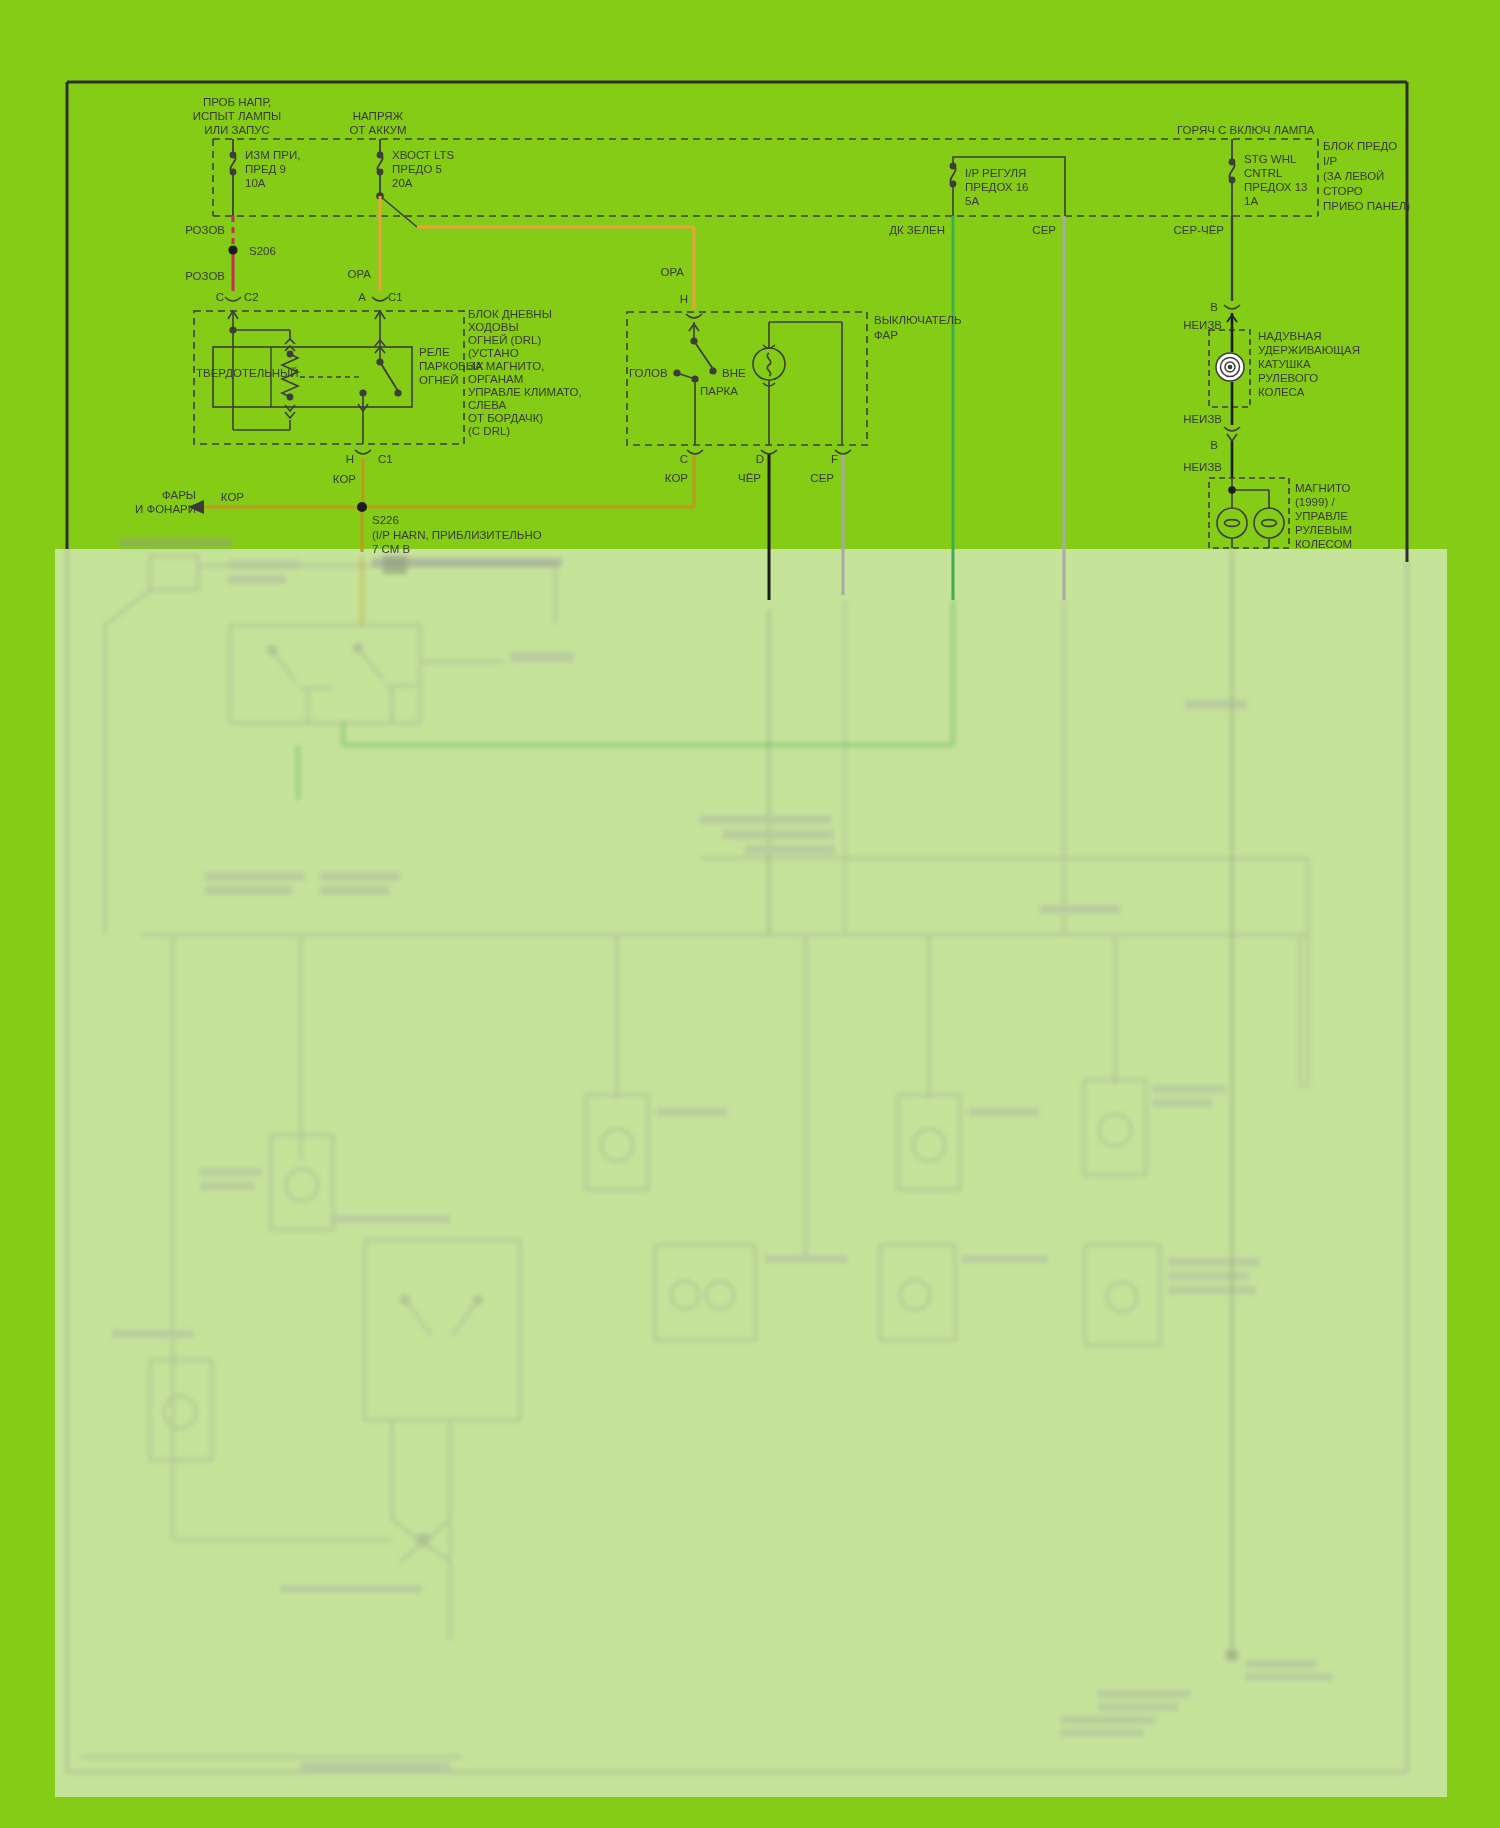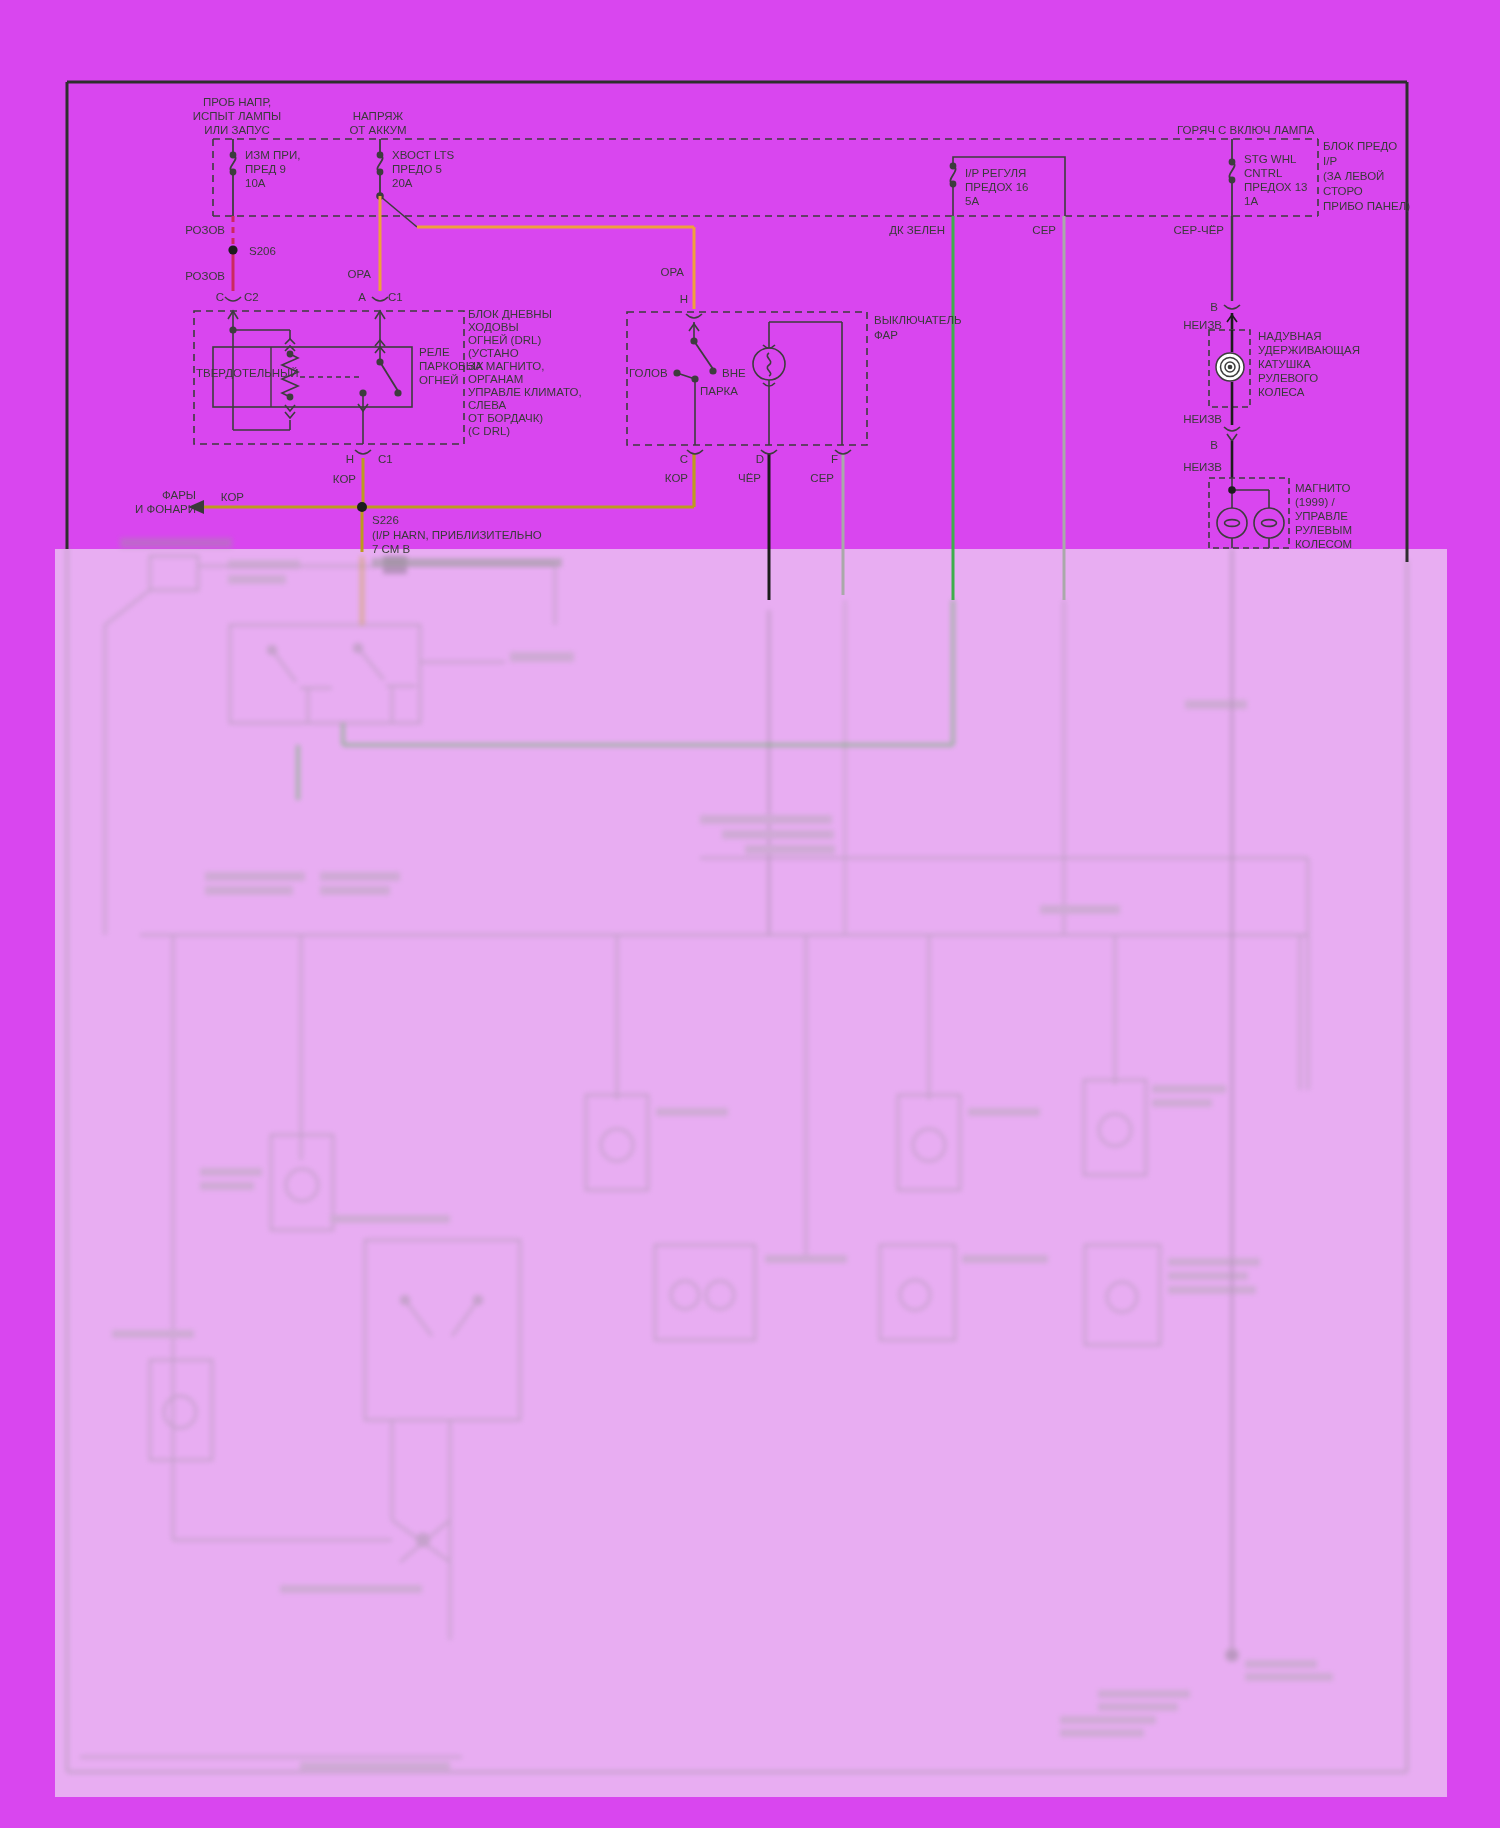--- a/index.html
+++ b/index.html
@@ -1,16 +1,16 @@
 <!DOCTYPE html>
 <html><head>
 <meta charset="utf-8">
 <style>
   html,body{margin:0;padding:0;background:#ffffff;}
-  #stage{position:relative;width:1500px;height:1828px;background:#d946ef;overflow:hidden;
+  #stage{position:relative;width:1500px;height:1828px;background:#84cc16;overflow:hidden;
          font-family:"Liberation Sans", sans-serif;}
   svg{position:absolute;left:0;top:0;}
   text{font-family:"Liberation Sans", sans-serif;font-size:11.5px;fill:#3a3a3a;}
   .blurA{filter:blur(2.6px);opacity:.38;}
   .blurB{filter:blur(2.6px);opacity:.62;}
 </style>
 </head>
 <body>
 
 <div id="stage">

